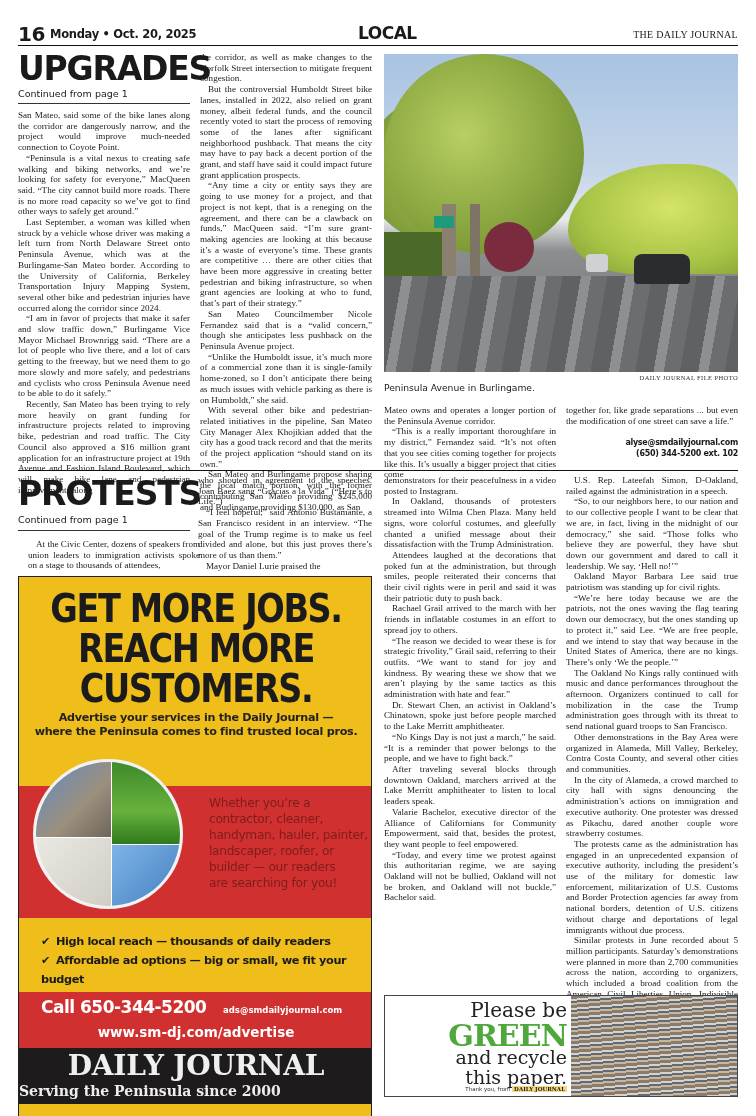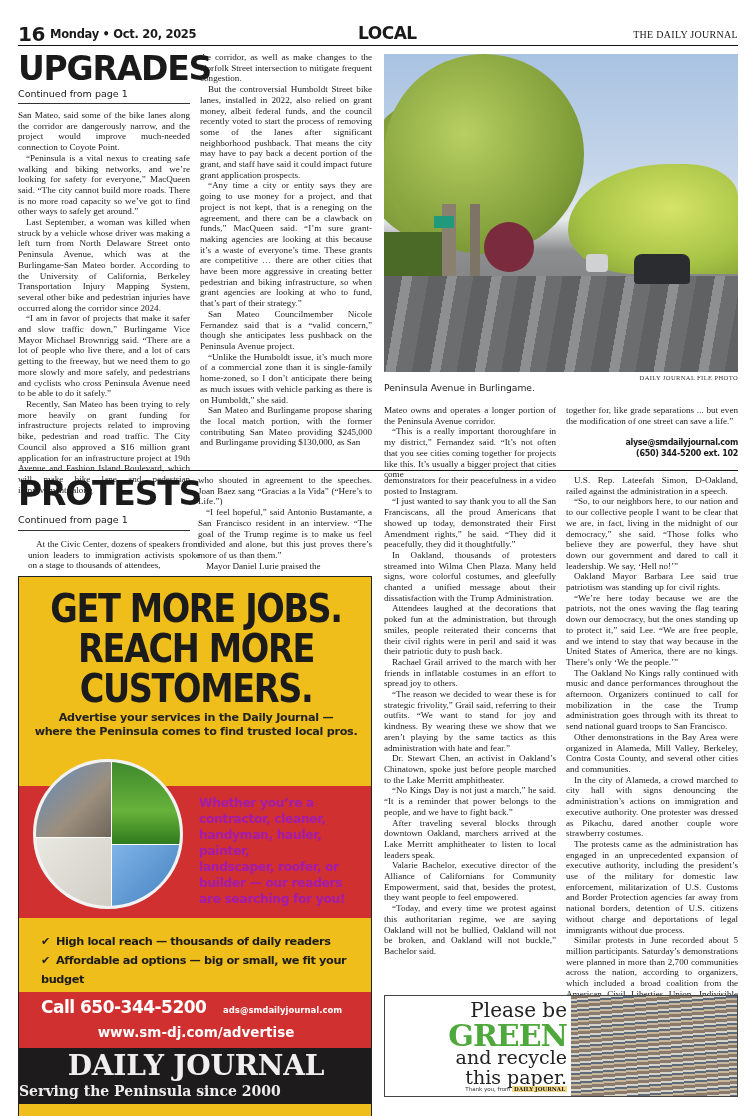--- a/index.html
+++ b/index.html
@@ -42,21 +42,21 @@
   
   .ad { position: absolute; left: 18px; top: 576px; width: 354px; height: 636px; background: #f0be1a; border: 1px solid #222; overflow: hidden; }
   .ad-head { position: absolute; left: 0; top: 12px; width: 354px; text-align: center; font-family: "DejaVu Sans", sans-serif; font-weight: bold; font-size: 39px; line-height: 40px; letter-spacing: -1.6px; color: #1b1b1b; transform: scaleX(0.86); transform-origin: center; }
   .ad-sub { position: absolute; left: 0; top: 134px; width: 354px; text-align: center; font-family: "DejaVu Sans", sans-serif; font-weight: bold; font-size: 11.2px; line-height: 14px; color: #222; letter-spacing: -0.3px; }
   .ad-red { position: absolute; left: 0; top: 209px; width: 354px; height: 132px; background: #d0302f; }
   .ad-circle { position: absolute; left: 14px; top: 182px; width: 150px; height: 150px; border-radius: 50%; border: 3px solid #f2f2f2; overflow: hidden; background: #fff; }
   .ad-circle .q1 { position: absolute; left: 0; top: 0; width: 75px; height: 75px; background: linear-gradient(135deg, #5e8cc4, #9c8f7e 60%, #6e655a); }
   .ad-circle .q2 { position: absolute; left: 76px; top: 0; width: 75px; height: 82px; background: linear-gradient(180deg, #3f8a2c, #67b23b 60%, #2f7a1d); }
   .ad-circle .q3 { position: absolute; left: 0; top: 76px; width: 75px; height: 75px; background: linear-gradient(135deg, #e9e8e2, #cfccc3); }
   .ad-circle .q4 { position: absolute; left: 76px; top: 83px; width: 75px; height: 70px; background: linear-gradient(135deg, #7fb4e8, #3c79b8); }
-  .ad-red-text { position: absolute; left: 180px; top: 218px; width: 176px; font-family: "DejaVu Sans", sans-serif; font-weight: bold; font-size: 12.2px; line-height: 16px; color: #a21caf; letter-spacing: -0.3px; }
+  .ad-red-text { position: absolute; left: 190px; top: 218px; width: 176px; font-family: "DejaVu Sans", sans-serif; font-weight: normal; font-size: 12.2px; line-height: 16px; color: #7f1d1d; letter-spacing: -0.3px; }
   .ad-checks { position: absolute; left: 22px; top: 355px; font-family: "DejaVu Sans", sans-serif; font-weight: bold; font-size: 11.3px; line-height: 19px; color: #1b1b1b; letter-spacing: -0.4px; }
   .ad-checks .chk { display: inline-block; width: 15px; }
   .ad-call { position: absolute; left: 0; top: 415px; width: 354px; height: 56px; background: #d0302f; }
   .ad-phone { position: absolute; left: 22px; top: 420px; font-family: "DejaVu Sans", sans-serif; font-weight: bold; font-size: 17px; color: #fff; letter-spacing: -0.5px; }
   .ad-email { position: absolute; left: 204px; top: 428px; font-family: "DejaVu Sans", sans-serif; font-weight: bold; font-size: 8.5px; color: #fff; }
   .ad-url { position: absolute; left: 0; top: 447px; width: 354px; text-align: center; font-family: "DejaVu Sans", sans-serif; font-weight: bold; font-size: 13.5px; color: #fff; }
   .ad-foot { position: absolute; left: 0; top: 471px; width: 354px; height: 56px; background: #1e1b1c; }
   .ad-brand { position: absolute; left: 0; top: 472px; width: 354px; text-align: center; font-family: "DejaVu Serif", serif; font-weight: bold; font-size: 28px; color: #efefef; letter-spacing: -0.2px; }
   .ad-tag { position: absolute; left: 0; top: 506px; width: 354px; font-family: "DejaVu Serif", serif; font-size: 14px; color: #ededed; font-weight: bold; }
 
@@ -92,20 +92,21 @@
   <p>“I am in favor of projects that make it safer and slow traffic down,” Burlingame Vice Mayor Michael Brownrigg said. “There are a lot of people who live there, and a lot of cars getting to the freeway, but we need them to go more slowly and more safely, and pedestrians and cyclists who cross Peninsula Avenue need to be able to do it safely.”</p>
   <p>Recently, San Mateo has been trying to rely more heavily on grant funding for infrastructure projects related to improving bike, pedestrian and road traffic. The City Council also approved a $16 million grant application for an infrastructure project at 19th Avenue and Fashion Island Boulevard, which will make bike lane and pedestrian improvements along</p>
 </div>
 
 <div class="col" style="left:200px; top:52px; width:172px;">
   <p class="noind">the corridor, as well as make changes to the Norfolk Street intersection to mitigate frequent congestion.</p>
   <p>But the controversial Humboldt Street bike lanes, installed in 2022, also relied on grant money, albeit federal funds, and the council recently voted to start the process of removing some of the lanes after significant neighborhood pushback. That means the city may have to pay back a decent portion of the grant, and staff have said it could impact future grant application prospects.</p>
   <p>“Any time a city or entity says they are going to use money for a project, and that project is not kept, that is a reneging on the agreement, and there can be a clawback on funds,” MacQueen said. “I’m sure grant-making agencies are looking at this because it’s a waste of everyone’s time. These grants are competitive … there are other cities that have been more aggressive in creating better pedestrian and biking infrastructure, so when grant agencies are looking at who to fund, that’s part of their strategy.”</p>
   <p>San Mateo Councilmember Nicole Fernandez said that is a “valid concern,” though she anticipates less pushback on the Peninsula Avenue project.</p>
   <p>“Unlike the Humboldt issue, it’s much more of a commercial zone than it is single-family home-zoned, so I don’t anticipate there being as much issues with vehicle parking as there is on Humboldt,” she said.</p>
+  <p>With several other bike and pedestrian-related initiatives in the pipeline, San Mateo City Manager Alex Khojikian added that the city has a good track record and that the merits of the project application “should stand on its own.”</p>
   <p>San Mateo and Burlingame propose sharing the local match portion, with the former contributing San Mateo providing $245,000 and Burlingame providing $130,000, as San</p>
 </div>
 
 <div class="photo">
   <div class="tree-l2"></div>
   <div class="tree-l"></div>
   <div class="trees-r"></div>
   <div class="hedge"></div>
   <div class="trunk"></div>
   <div class="trunk2"></div>
@@ -140,21 +141,20 @@
   <p>At the Civic Center, dozens of speakers from union leaders to immigration activists spoke on a stage to thousands of attendees,</p>
 </div>
 <div class="col" style="left:198px; top:475px; width:174px;">
   <p class="noind">who shouted in agreement to the speeches. Joan Baez sang “Gracias a la Vida” (“Here’s to Life.”)</p>
   <p>“I feel hopeful,” said Antonio Bustamante, a San Francisco resident in an interview. “The goal of the Trump regime is to make us feel divided and alone, but this just proves there’s more of us than them.”</p>
   <p>Mayor Daniel Lurie praised the</p>
 </div>
 
 <div class="col" style="left:384px; top:475px; width:172px;">
   <p class="noind">demonstrators for their peacefulness in a video posted to Instagram.</p>
-  <p>“I just wanted to say thank you to all the San Franciscans, all the proud Americans that showed up today, demonstrated their First Amendment rights,” he said. “They did it peacefully, they did it thoughtfully.”</p>
   <p>In Oakland, thousands of protesters streamed into Wilma Chen Plaza. Many held signs, wore colorful costumes, and gleefully chanted a unified message about their dissatisfaction with the Trump Administration.</p>
   <p>Attendees laughed at the decorations that poked fun at the administration, but through smiles, people reiterated their concerns that their civil rights were in peril and said it was their patriotic duty to push back.</p>
   <p>Rachael Grail arrived to the march with her friends in inflatable costumes in an effort to spread joy to others.</p>
   <p>“The reason we decided to wear these is for strategic frivolity,” Grail said, referring to their outfits. “We want to stand for joy and kindness. By wearing these we show that we aren’t playing by the same tactics as this administration with hate and fear.”</p>
   <p>Dr. Stewart Chen, an activist in Oakland’s Chinatown, spoke just before people marched to the Lake Merritt amphitheater.</p>
   <p>“No Kings Day is not just a march,” he said. “It is a reminder that power belongs to the people, and we have to fight back.”</p>
   <p>After traveling several blocks through downtown Oakland, marchers arrived at the Lake Merritt amphitheater to listen to local leaders speak.</p>
   <p>Valarie Bachelor, executive director of the Alliance of Californians for Community Empowerment, said that, besides the protest, they want people to feel empowered.</p>
   <p>“Today, and every time we protest against this authoritarian regime, we are saying Oakland will not be bullied, Oakland will not be broken, and Oakland will not buckle,” Bachelor said.</p>
 </div>

